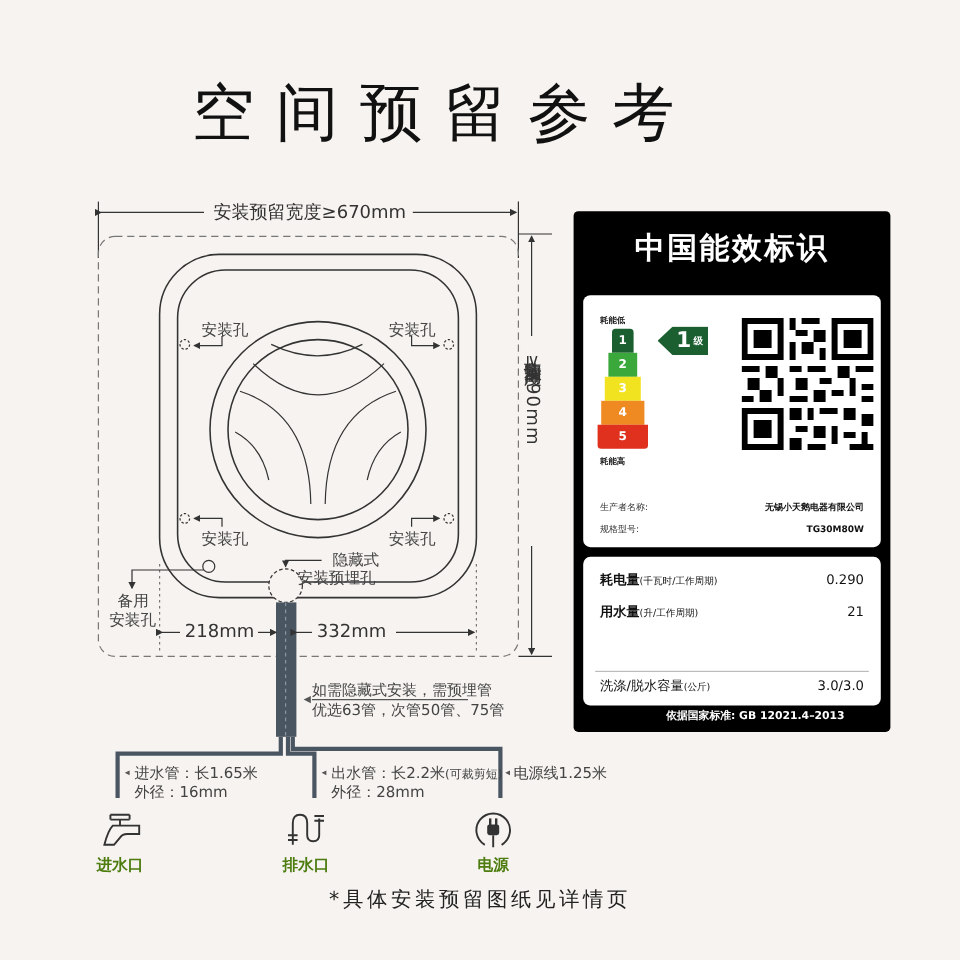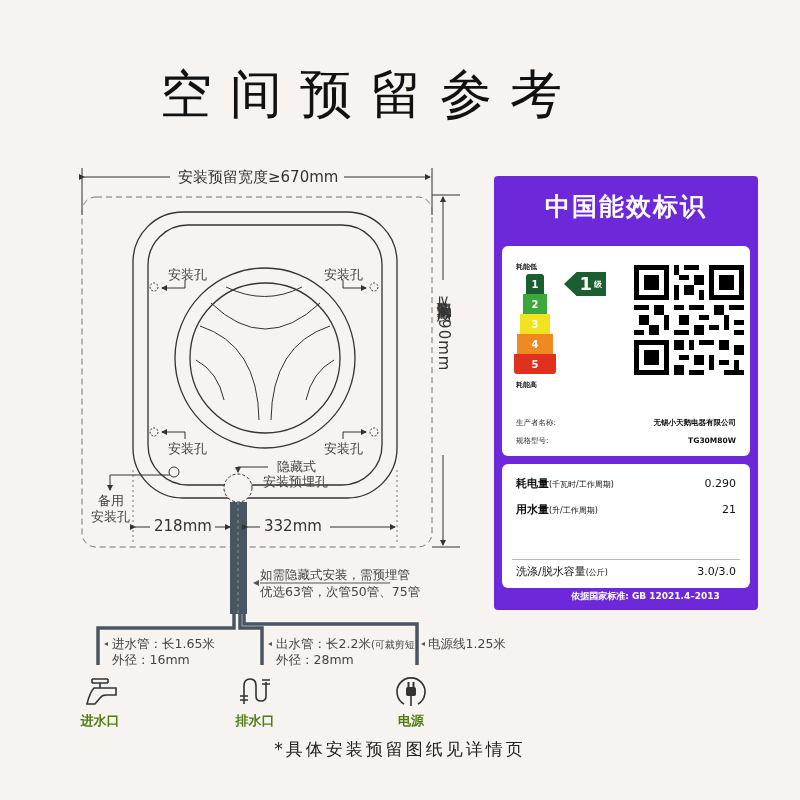--- a/index.html
+++ b/index.html
@@ -24,22 +24,22 @@
     .note { font-size: 12.5px; color: #444; line-height: 16px; white-space: nowrap; }
     .note-small { font-size: 10px; }
     .icon-label { font-size: 13px; color: #4d7c0f; text-align: center; width: 60px; font-weight: bold; }
     .footer-note {
       position: absolute; left: 0; top: 738px; width: 800px; text-align: center;
       font-size: 17px; letter-spacing: 3px; color: #222;
     }
 
     
     .energy-label {
-      position: absolute; left: 494px; top: 176px; width: 264px; height: 434px;
-      background: #6d28d9; border-radius: 4px;
+      position: absolute; left: 478px; top: 176px; width: 264px; height: 434px;
+      background: #000000; border-radius: 4px;
     }
     .el-title-cn {
       position: absolute; left: 0; top: 14px; width: 100%; text-align: center;
       color: #fff; font-size: 25px; font-weight: bold; letter-spacing: 2px;
     }
     .el-title-en {
       position: absolute; left: 0; top: 45px; width: 100%; text-align: center;
       color: #fff; font-size: 8.5px; font-weight: bold; letter-spacing: 3.5px;
     }
     .el-panel-top {
@@ -147,21 +147,21 @@
 
 <div class="abs dim-label" style="left:172px;top:168px">安装预留宽度≥670mm</div>
 <div class="abs vertical-label" style="left:434px;top:283px">安装预留高度≥790mm</div>
 
 <div class="abs diagram-label" style="left:168px;top:266px">安装孔</div>
 <div class="abs diagram-label" style="left:324px;top:266px">安装孔</div>
 <div class="abs diagram-label" style="left:168px;top:440px">安装孔</div>
 <div class="abs diagram-label" style="left:324px;top:440px">安装孔</div>
 
 <div class="abs diagram-label" style="left:277px;top:458px">隐藏式</div>
-<div class="abs diagram-label" style="left:263px;top:473px">安装预埋孔</div>
+<div class="abs diagram-label" style="left:248px;top:473px">安装预埋孔</div>
 
 <div class="abs diagram-label" style="left:98px;top:492px">备用</div>
 <div class="abs diagram-label" style="left:91px;top:508px">安装孔</div>
 
 <div class="abs dim-label" style="left:152px;top:517px;padding:0 2px">218mm</div>
 <div class="abs dim-label" style="left:262px;top:517px;padding:0 2px">332mm</div>
 
 <div class="abs note" style="left:260px;top:567px">如需隐藏式安装，需预埋管</div>
 <div class="abs note" style="left:260px;top:584px">优选63管，次管50管、75管</div>
 

